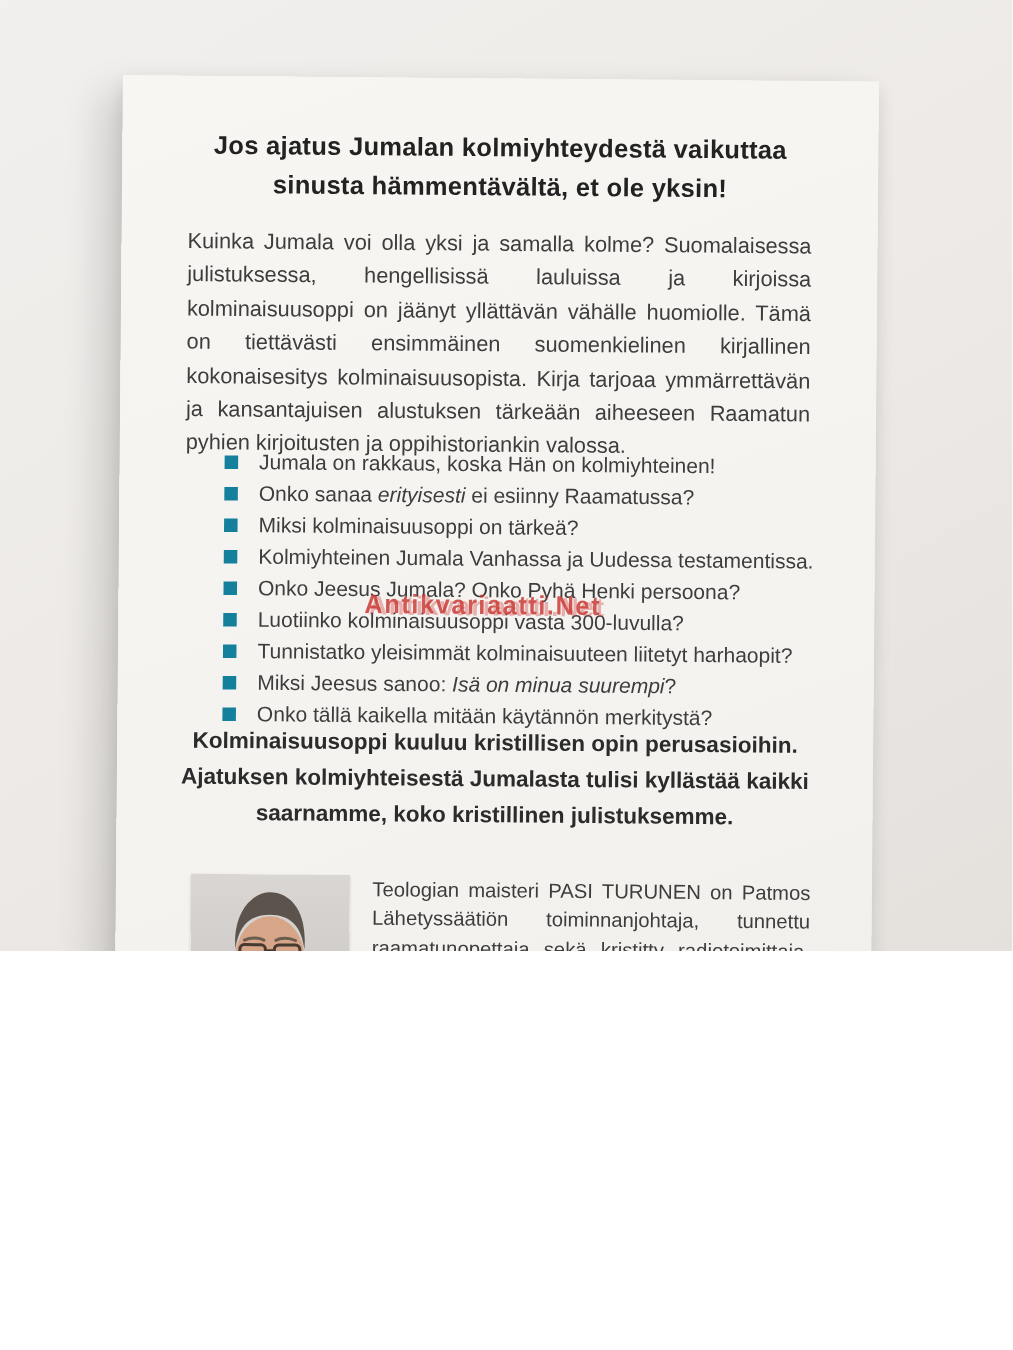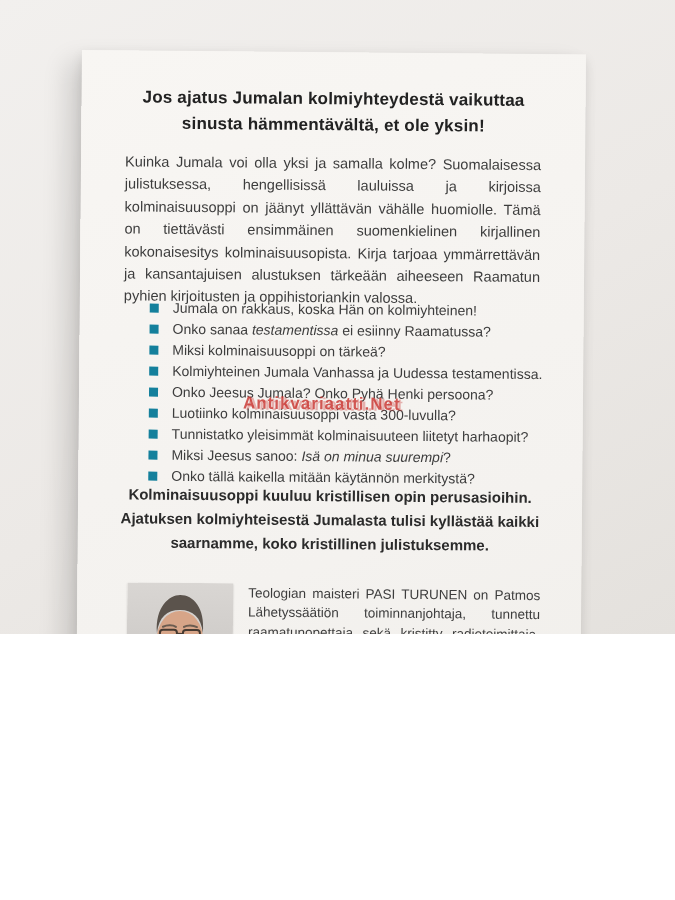--- a/index.html
+++ b/index.html
@@ -56,21 +56,21 @@
 
     <div class="intro">Kuinka Jumala voi olla yksi ja samalla kolme? Suomalaisessa julistuksessa, hengellisissä lauluissa ja kirjoissa kolminaisuusoppi on jäänyt yllättävän vähälle huomiolle. Tämä on tiettävästi ensimmäinen suomenkielinen kirjallinen kokonaisesitys kolminaisuusopista. Kirja tarjoaa ymmärrettävän ja kansantajuisen alustuksen tärkeään aiheeseen Raamatun pyhien kirjoitusten ja oppihistoriankin valossa.</div>
 
     <ul class="bullets">
       <li>
           <span class="sq"></span>
           <span class="btext"><span>Jumala on rakkaus, koska Hän on kolmiyhteinen!</span><em></em><span></span></span>
         </li>
       <li>
           <span class="sq"></span>
-          <span class="btext"><span>Onko sanaa </span><em>testamentissa</em><span> ei esiinny Raamatussa?</span></span>
+          <span class="btext"><span>Onko sanaa </span><em>erityisesti</em><span> ei esiinny Raamatussa?</span></span>
         </li>
       <li>
           <span class="sq"></span>
           <span class="btext"><span>Miksi kolminaisuusoppi on tärkeä?</span><em></em><span></span></span>
         </li>
       <li>
           <span class="sq"></span>
           <span class="btext"><span>Kolmiyhteinen Jumala Vanhassa ja Uudessa testamentissa.</span><em></em><span></span></span>
         </li>
       <li>

